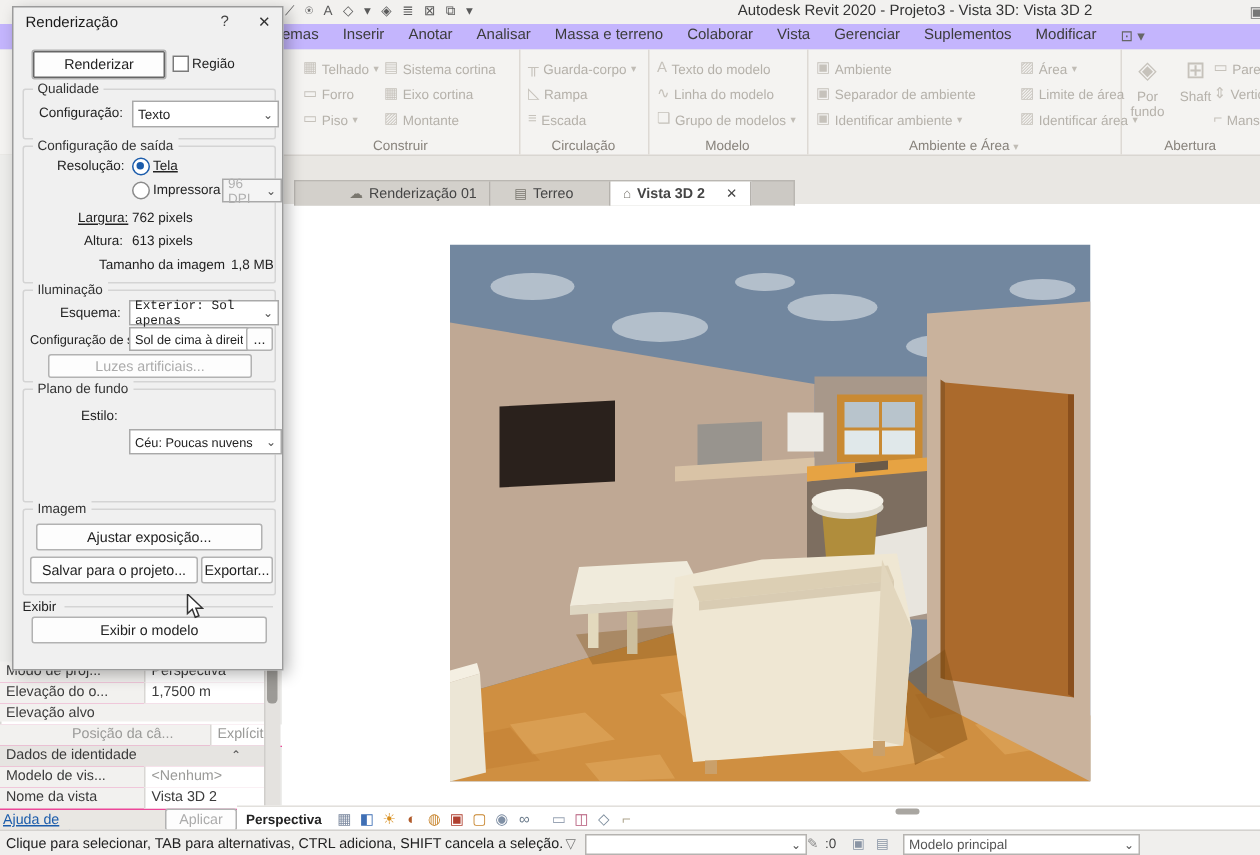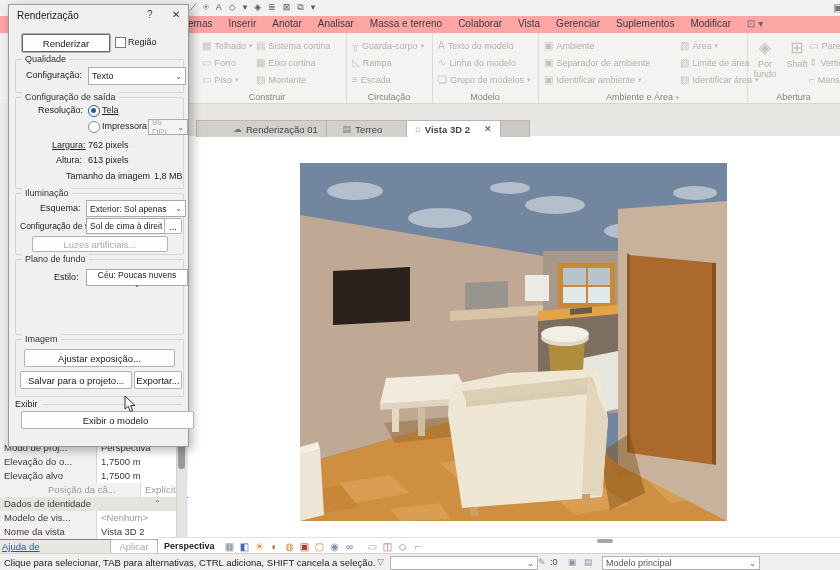--- a/index.html
+++ b/index.html
@@ -5,21 +5,21 @@
   html,body{margin:0;padding:0;}
   body{width:840px;height:570px;overflow:hidden;font-family:"Liberation Sans",sans-serif;background:#e9e7e3;position:relative;}
   .a{position:absolute;}
   .nowrap{white-space:nowrap;}
   
   #titlebar{left:0;top:0;width:840px;height:16px;background:#f2f1ef;border-bottom:1px solid #e3e1dd;}
   #title{left:430px;top:2px;width:360px;text-align:center;font-size:10px;color:#333;}
   .qat{display:flex;gap:7px;left:190px;top:2px;font-size:9px;color:#5a5a5a;align-items:center;}
   .qat span{line-height:11px;}
   
-  #tabrow{left:0;top:16px;width:840px;height:17px;background:#fca5a5;}
+  #tabrow{left:0;top:16px;width:840px;height:17px;background:#c4b5fd;}
   .rtabs{left:188px;top:2px;display:flex;gap:16px;font-size:10px;color:#3c3c3c;}
   
   #ribbon{left:0;top:33px;width:840px;height:70px;background:#f4f3f1;border-bottom:1px solid #d9d6d1;}
   .rgroup{position:absolute;top:0;height:70px;border-right:1px solid #ddd9d4;}
   .glabel{position:absolute;bottom:1px;left:0;right:0;text-align:center;font-size:9px;color:#87827b;white-space:nowrap;overflow:hidden;}
   .rit{position:absolute;height:15px;font-size:9px;color:#b5b1aa;display:flex;align-items:center;gap:3px;white-space:nowrap;}
   .ric{color:#c6c2bb;font-size:10px;line-height:10px;}
   .arr{font-size:7px;color:#c0bcb5;}
   .bigbtn{position:absolute;top:4px;width:32px;height:52px;display:flex;flex-direction:column;align-items:center;font-size:9px;color:#b5b1aa;text-align:center;}
   .bigbtn .ric{font-size:16px;line-height:22px;}
@@ -73,20 +73,21 @@
     <span>⍟</span>
     <span>A</span>
     <span>◇</span>
     <span>▾</span>
     <span>◈</span>
     <span>≣</span>
     <span>⊠</span>
     <span>⧉</span>
     <span>▾</span>
   </div>
+  <div id="title" class="a nowrap">Autodesk Revit 2020 - Projeto3 - Vista 3D: Vista 3D 2</div>
   <span class="a" style="left:833px;top:2px;font-size:10px;color:#777;">▣</span>
 </div>
 
 <div id="tabrow" class="a">
   <div class="rtabs a">
     <span>emas</span>
     <span>Inserir</span>
     <span>Anotar</span>
     <span>Analisar</span>
     <span>Massa e terreno</span>
@@ -224,21 +225,21 @@
 <div id="palette" class="a"></div>
 <div class="a">
   <div class="prow" style="left:0;top:441px;">
       <span class="pl">Modo de proj...</span>
       <span class="pv">Perspectiva</span>
     </div>
   <div class="prow" style="left:0;top:455px;">
       <span class="pl">Elevação do o...</span>
       <span class="pv">1,7500 m</span>
     </div>
-  <div class="prow" style="left:0;top:469px;">
+  <div class="prow" style="left:0;top:469px;flex-direction:column;">
       <span class="pl">Elevação alvo</span>
       <span class="pv">1,7500 m</span>
     </div>
   <div class="prow" style="left:0;top:483px;padding-left:44px;">
       <span class="pl gray">Posição da câ...</span>
       <span class="pv gray">Explícita</span>
     </div>
   <div class="prow" style="left:0;top:497px;background:#e6e4e1;">
       <span class="pl" style="width:150px;">Dados de identidade</span>
       <span style="font-size:8px;color:#555;padding-top:2px;">⌃</span>
@@ -425,47 +426,47 @@
     <span class="dlab" style="left:40px;top:57px;">Altura:</span>
     <span class="dlab" style="left:72px;top:57px;">613 pixels</span>
     <span class="dlab" style="left:50px;top:73px;">Tamanho da imagem</span>
     <span class="dlab" style="left:138px;top:73px;">1,8 MB</span>
   </div>
 
   <div class="gbox" style="left:6px;top:188px;width:167px;height:60px;">
     <span class="gcap">Iluminação</span>
     <span class="dlab" style="left:24px;top:9px;">Esquema:</span>
     <div class="dsel" style="left:70px;top:6px;width:92px;height:15px;">
-        <span style="font-size:8.5px;">Exterior: Sol apenas</span>
+        <span style="font-size:8.5px;font-family:Liberation Mono, monospace;">Exterior: Sol apenas</span>
         <span class="chev">⌄</span>
       </div>
     <span class="dlab" style="left:4px;top:27px;font-size:8.5px;">Configuração de sol:</span>
     <div class="dsel" style="left:70px;top:24px;width:74px;height:14px;">
         <span style="font-size:8.5px;overflow:hidden;white-space:nowrap;">Sol de cima à direit</span>
       </div>
     <div class="dbtn" style="left:148px;top:24px;width:16px;height:14px;">...</div>
     <div class="dbtn dis" style="left:16px;top:42px;width:134px;height:14px;">Luzes artificiais...</div>
   </div>
 
   <div class="gbox" style="left:6px;top:254px;width:167px;height:74px;">
     <span class="gcap">Plano de fundo</span>
     <span class="dlab" style="left:38px;top:12px;">Estilo:</span>
-    <div class="dsel" style="left:70px;top:9px;width:94px;height:15px;flex-direction:column;">
+    <div class="dsel" style="left:70px;top:26px;width:94px;height:15px;">
         <span style="font-size:8.5px;">Céu: Poucas nuvens</span>
         <span class="chev">⌄</span>
       </div>
   </div>
 
   <div class="gbox" style="left:6px;top:334px;width:167px;height:56px;">
     <span class="gcap">Imagem</span>
     <div class="dbtn" style="left:8px;top:9px;width:149px;height:16px;">Ajustar exposição...</div>
     <div class="dbtn" style="left:4px;top:31px;width:110px;height:16px;">Salvar para o projeto...</div>
     <div class="dbtn" style="left:118px;top:31px;width:46px;height:16px;">Exportar...</div>
   </div>
 
   <span class="dlab" style="left:6px;top:394px;">Exibir</span>
   <div class="a" style="left:34px;top:399px;width:139px;border-top:1px solid #d4d4d4;"></div>
-  <div class="dbtn" style="left:12px;top:406px;width:155px;height:16px;padding-left:16px;">Exibir o modelo</div>
+  <div class="dbtn" style="left:12px;top:406px;width:155px;height:16px;">Exibir o modelo</div>
 </div>
 
 <svg class="a" style="left:124px;top:396px;" width="12" height="18" viewBox="0 0 12 18">
   <path d="M1,0 L1,13 L4.2,10.2 L6.2,15.5 L8.6,14.5 L6.6,9.5 L11,9.5 Z" fill="#ffffff" stroke="#333333" stroke-width="1"></path>
 </svg>
 
 </body></html>

